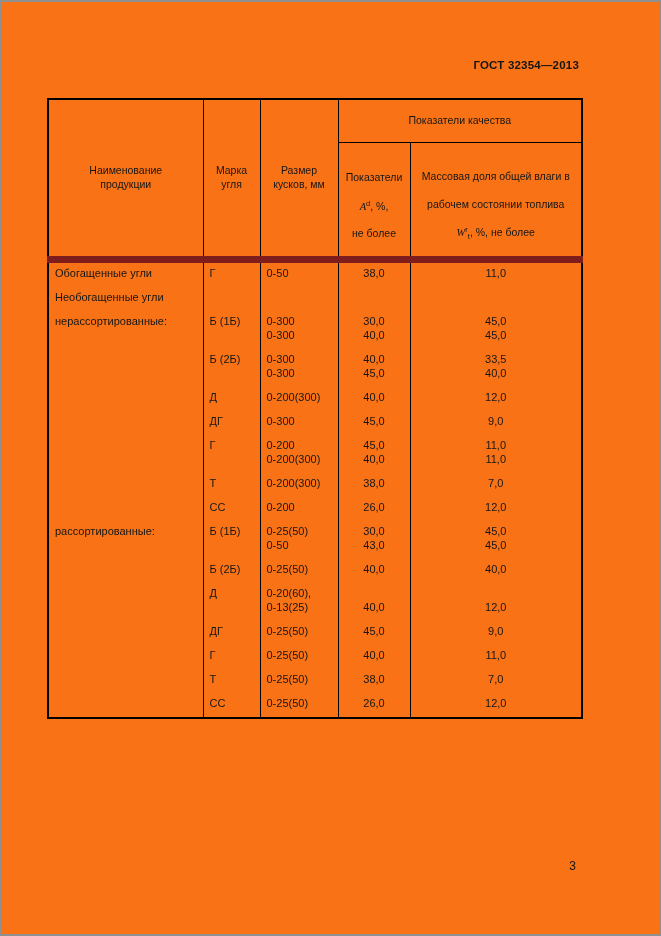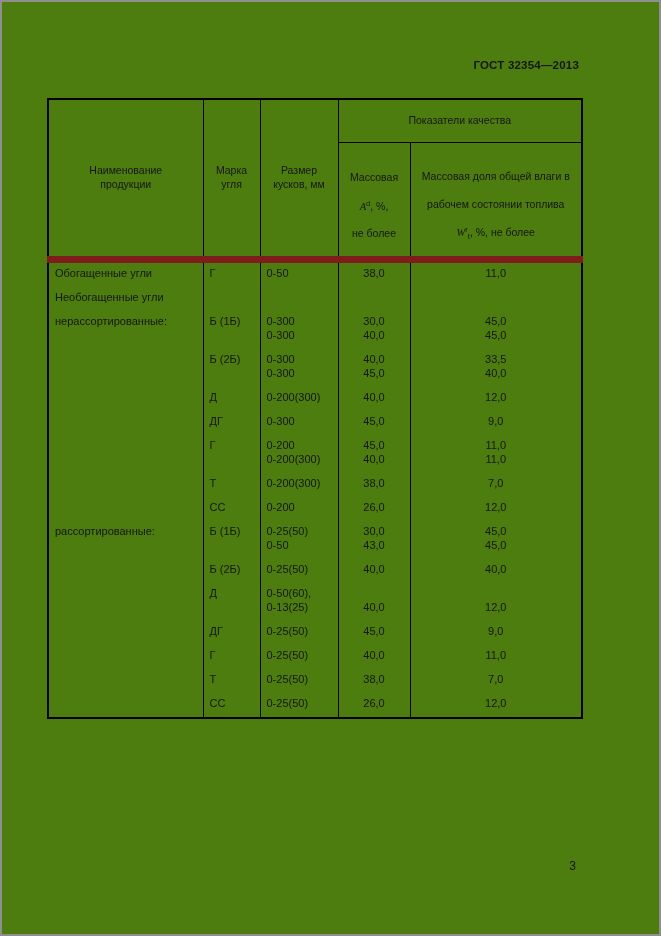--- a/index.html
+++ b/index.html
@@ -2,21 +2,21 @@
 <html><head>
 <meta charset="utf-8">
 <style>
   * { margin: 0; padding: 0; box-sizing: border-box; }
   html, body { background: #d8d8d8; font-family: "Liberation Sans", sans-serif; }
   .page {
     position: relative;
     width: 661px;
     height: 936px;
     margin: 0 auto;
-    background: #4d7c0f;
+    background: #f97316;
     border: 2px solid #8f8f8f;
     color: #161616;
     overflow: hidden;
   }
   .std-number {
     position: absolute;
     top: 57px;
     right: 80px;
     font-size: 11.5px;
     font-weight: bold;
@@ -90,21 +90,21 @@
         <th rowspan="2">Наименование
 продукции</th>
         <th rowspan="2">Марка
 угля</th>
         <th rowspan="2">Размер
 кусков, мм</th>
         <th colspan="2">Показатели качества</th>
       </tr>
       <tr>
         <th class="formula">
-          <span>Массовая</span><br>
+          <span>Показатели</span><br>
           <span><i>А</i><sup>d</sup><span>, %,</span></span><br>
           <span>не более</span>
         </th>
         <th class="formula">
           <span>Массовая  доля  общей влаги в</span><br>
           <span>рабочем состоянии  топлива</span><br>
           <span><i>W</i><sup>r</sup><sub>t</sub><span>, %,  не более</span></span>
         </th>
       </tr>
     </thead>
@@ -194,21 +194,21 @@
         <tr>
           <td class="c-name"></td>
           <td class="c-grade">Б (2Б)</td>
           <td class="c-size">0-25(50)</td>
           <td class="c-ash">40,0</td>
           <td class="c-moist">40,0</td>
         </tr>
         <tr>
           <td class="c-name"></td>
           <td class="c-grade">Д</td>
-          <td class="c-size">0-50(60),
+          <td class="c-size">0-20(60),
 0-13(25)</td>
           <td class="c-ash">
 40,0</td>
           <td class="c-moist">
 12,0</td>
         </tr>
         <tr>
           <td class="c-name"></td>
           <td class="c-grade">ДГ</td>
           <td class="c-size">0-25(50)</td>

